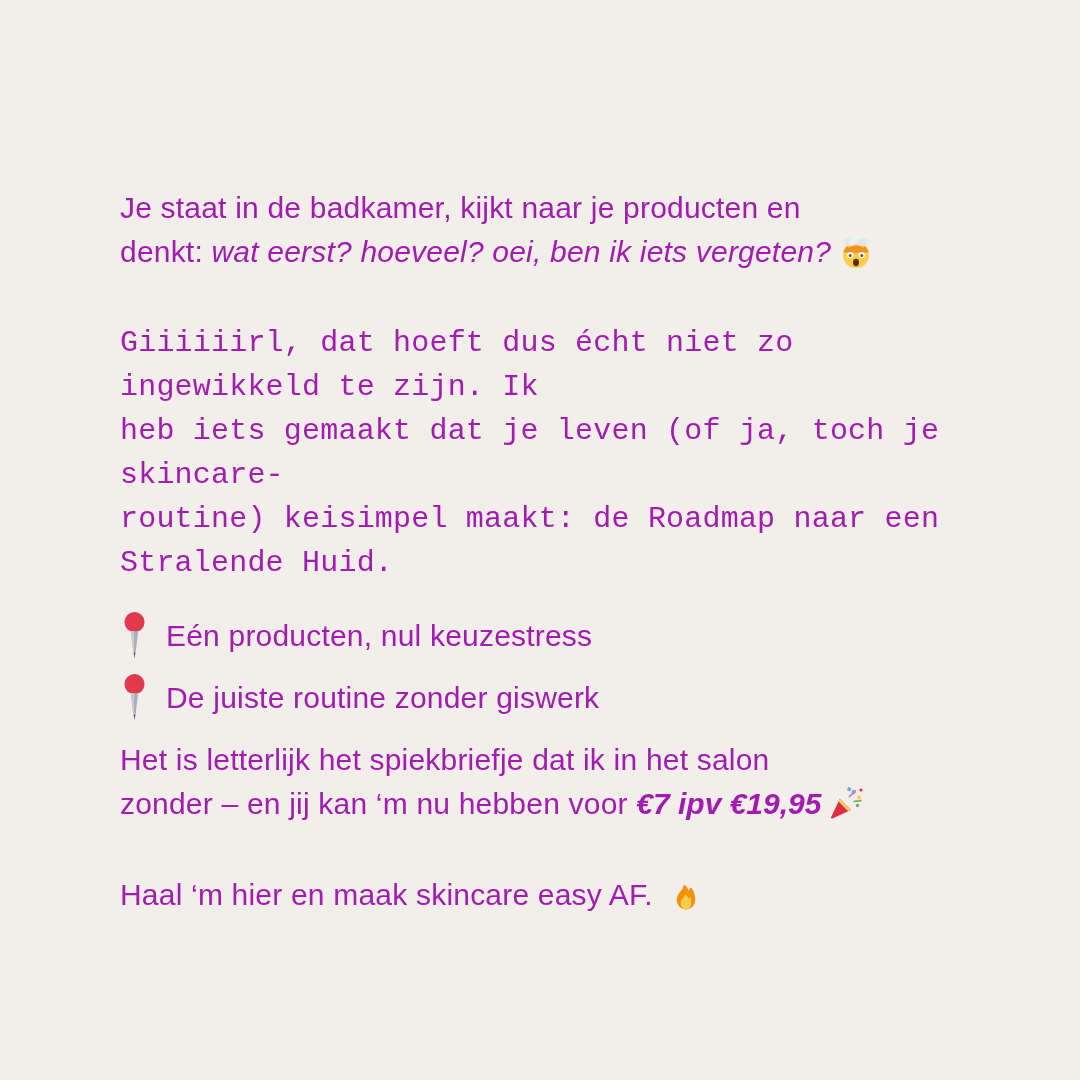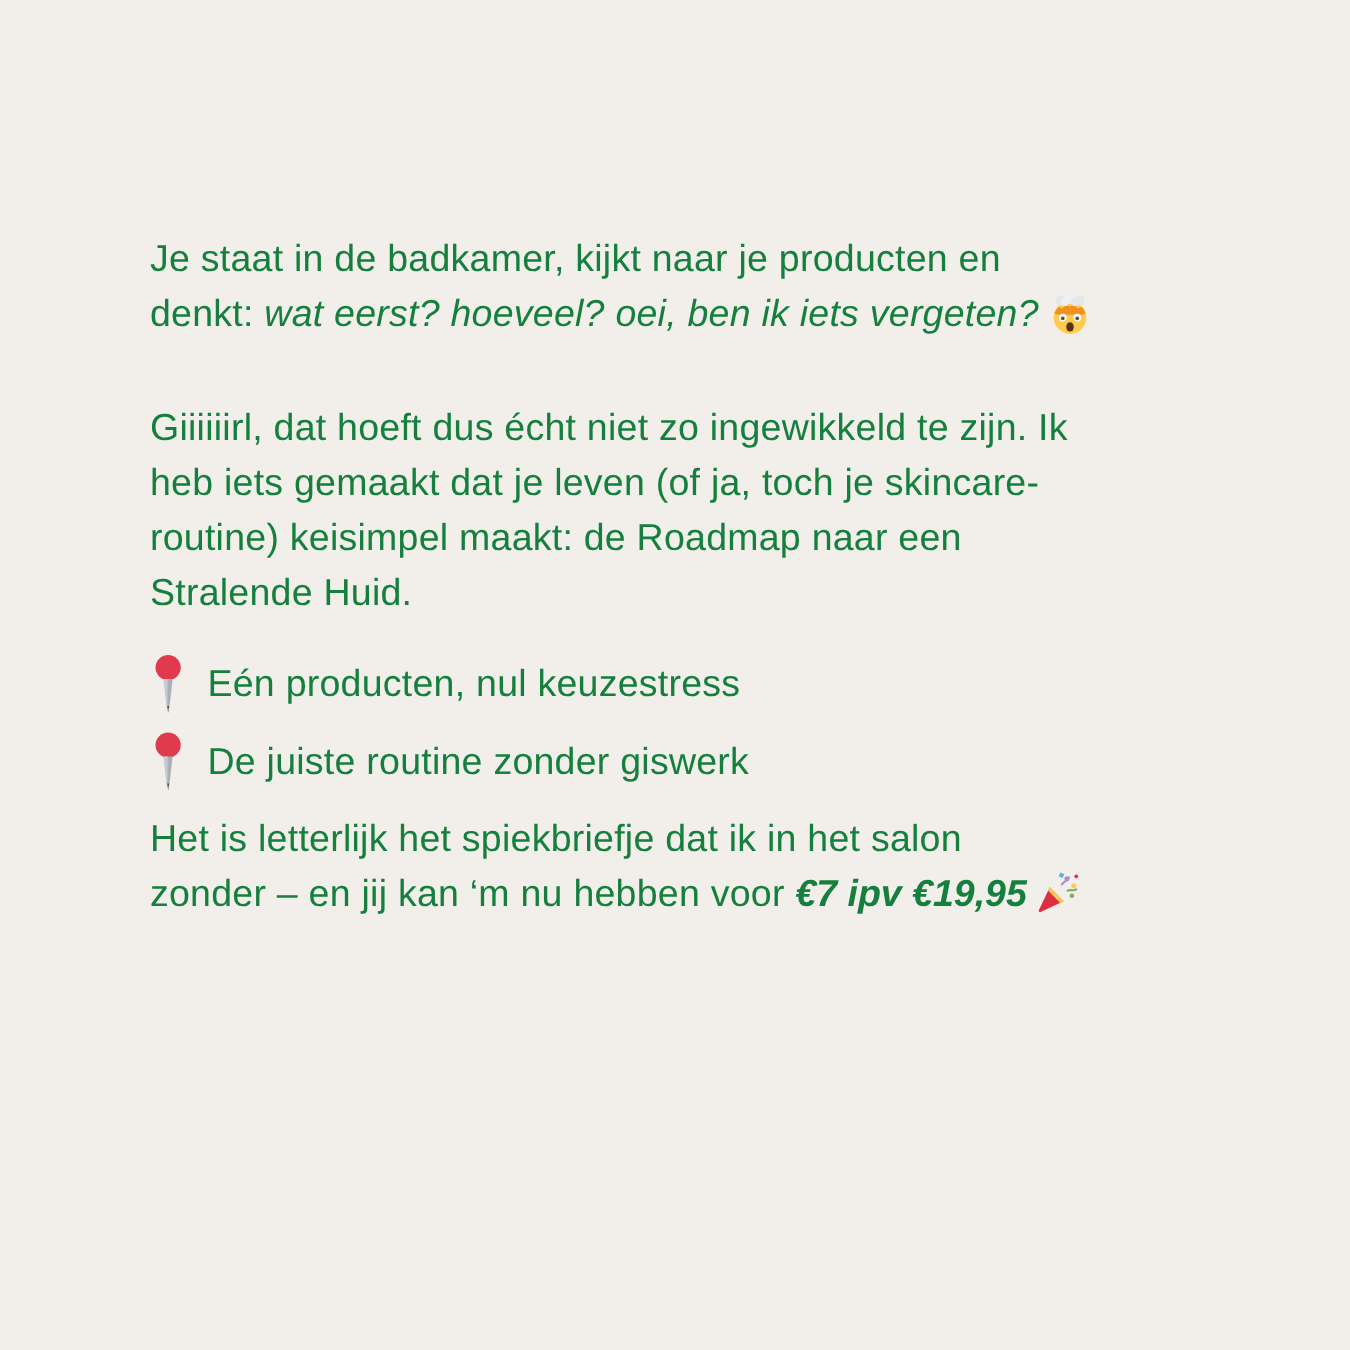--- a/index.html
+++ b/index.html
@@ -3,34 +3,34 @@
 <meta charset="utf-8">
 <style>
   html, body { margin: 0; padding: 0; }
   .canvas {
     position: relative;
     width: 1080px;
     height: 1080px;
     background: #f2eee9;
     overflow: hidden;
     font-family: "Liberation Sans", sans-serif;
-    color: #15803d;
+    color: #a21caf;
   }
   .text-block {
     position: absolute;
     left: 120px;
     top: 186px;
     width: 880px;
     font-size: 30px;
     line-height: 44px;
     letter-spacing: 0.2px;
   }
   .para { margin: 0; white-space: pre-line; }
   .para-intro { margin-bottom: 47px; }
-  .para-body  { margin-bottom: 29px; }
+  .para-body  { margin-bottom: 29px; font-family: Liberation Mono, monospace; }
   .para-offer { margin-bottom: 47px; }
   .para-cta   { margin-bottom: 0; }
   .intro-em { font-style: italic; }
   .price { font-weight: 700; font-style: italic; letter-spacing: 0; }
   .benefits {
     list-style: none;
     margin: 0 0 14px 0;
     padding: 0;
   }
   .benefit {
@@ -115,15 +115,19 @@
         <path fill="#fdcb58" d="M11.8 13.8 l11.1 11.2 -2.8 1.3 -9.6-9.9 Z"></path>
         <circle cx="25.5" cy="7" r="2" fill="#a98ed6"></circle>
         <circle cx="31" cy="12.5" r="2" fill="#fdcb58"></circle>
         <circle cx="29.5" cy="20.5" r="1.8" fill="#78b159"></circle>
         <circle cx="33" cy="5" r="1.5" fill="#dd2e44"></circle>
         <rect x="19.5" y="2.5" width="3.4" height="3.4" fill="#5dadec" transform="rotate(25 21.2 4.2)"></rect>
         <path d="M21.5 11.5 c1.8-2.6 4.6-2.4 5.8-5.6" stroke="#a98ed6" stroke-width="1.7" fill="none" stroke-linecap="round"></path>
         <path d="M26 16.5 c2.6-1.2 4.4.6 7-1" stroke="#78b159" stroke-width="1.7" fill="none" stroke-linecap="round"></path>
       </svg></span></p>
 
+    <p class="para para-cta"><span>Haal ‘m hier en maak skincare easy AF. </span><span class="emoji"><svg viewBox="0 0 36 36" aria-hidden="true">
+        <path fill="#f4900c" d="M27.2 23.6 c0 5.8-4.1 10-9.2 10 s-9.2-4.2-9.2-10 c0-3.3 1.7-5.7 3.4-7.9 1.3-1.7 2.7-3.5 3.3-5.8 .2-.9 1.3-1.2 2-.5 1.5 1.5 2.5 3.4 3 5.3 .5-.6 .9-1.3 1.1-2.1 .2-.9 1.3-1.2 1.9-.5 2.2 2.5 3.7 7.2 3.7 11.5 Z"></path>
+        <path fill="#ffcc4d" d="M23.3 27.3 c0 3.6-2.4 6.3-5.3 6.3 s-5.3-2.7-5.3-6.3 c0-2 1-3.4 2-4.7 .7-.9 1.5-1.9 1.9-3.2 .2-.7 1.1-.9 1.6-.4 1.1 1.1 1.9 2.5 2.3 4 .3-.3 .6-.7 .8-1.2 .3-.6 1.1-.7 1.4-.1 .4 .9 .6 3.2 .6 5.6 Z"></path>
+      </svg></span></p>
 
   </div>
 </div>
 
 </body></html>

